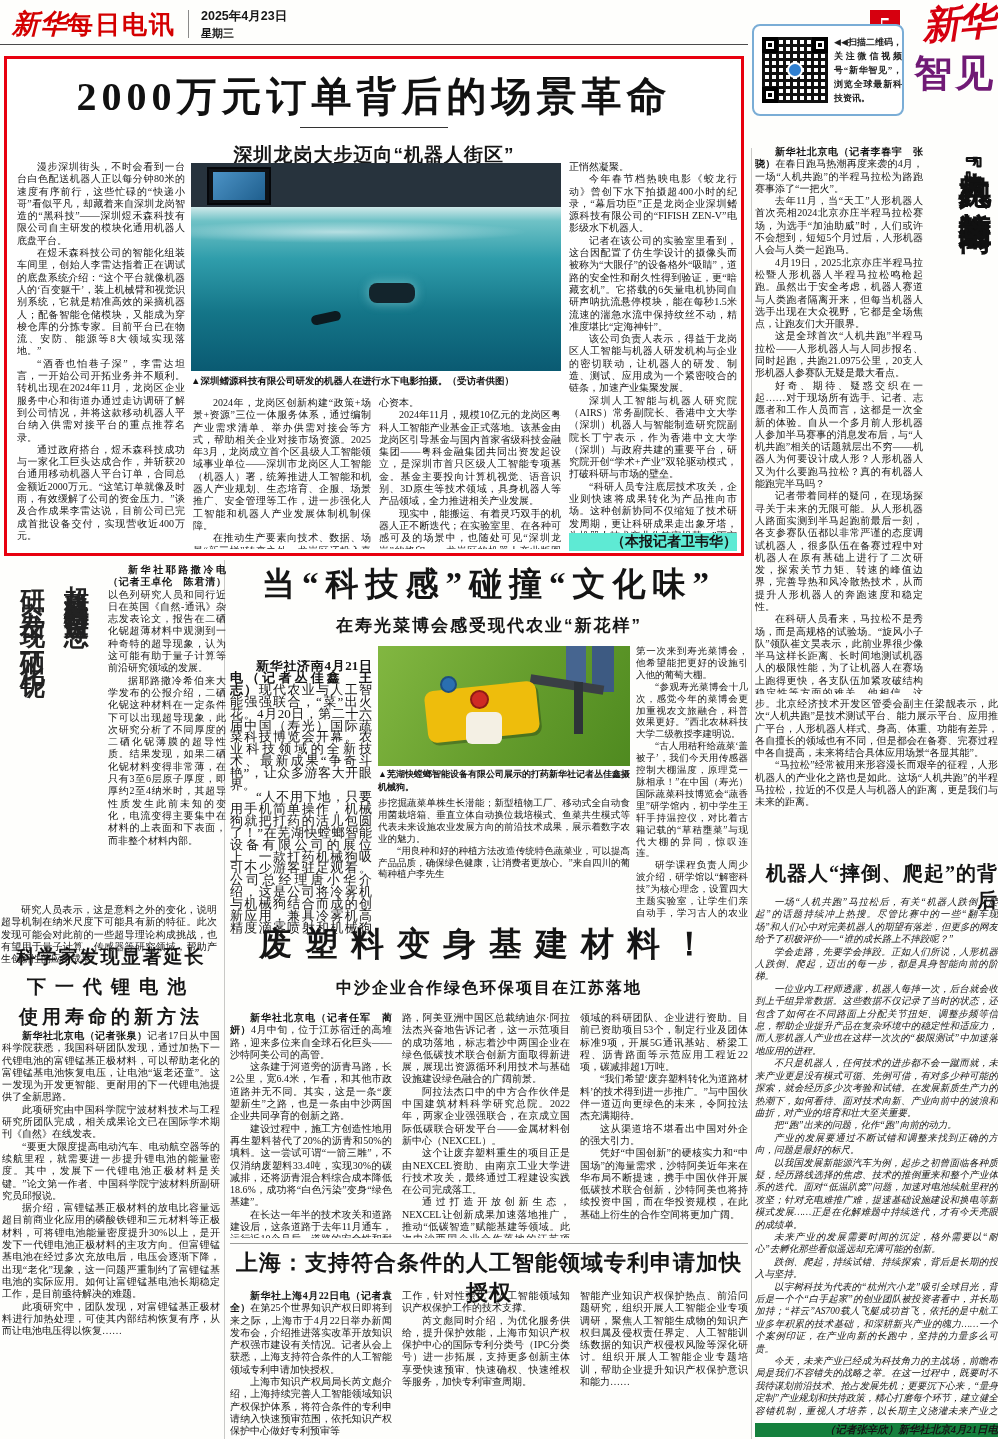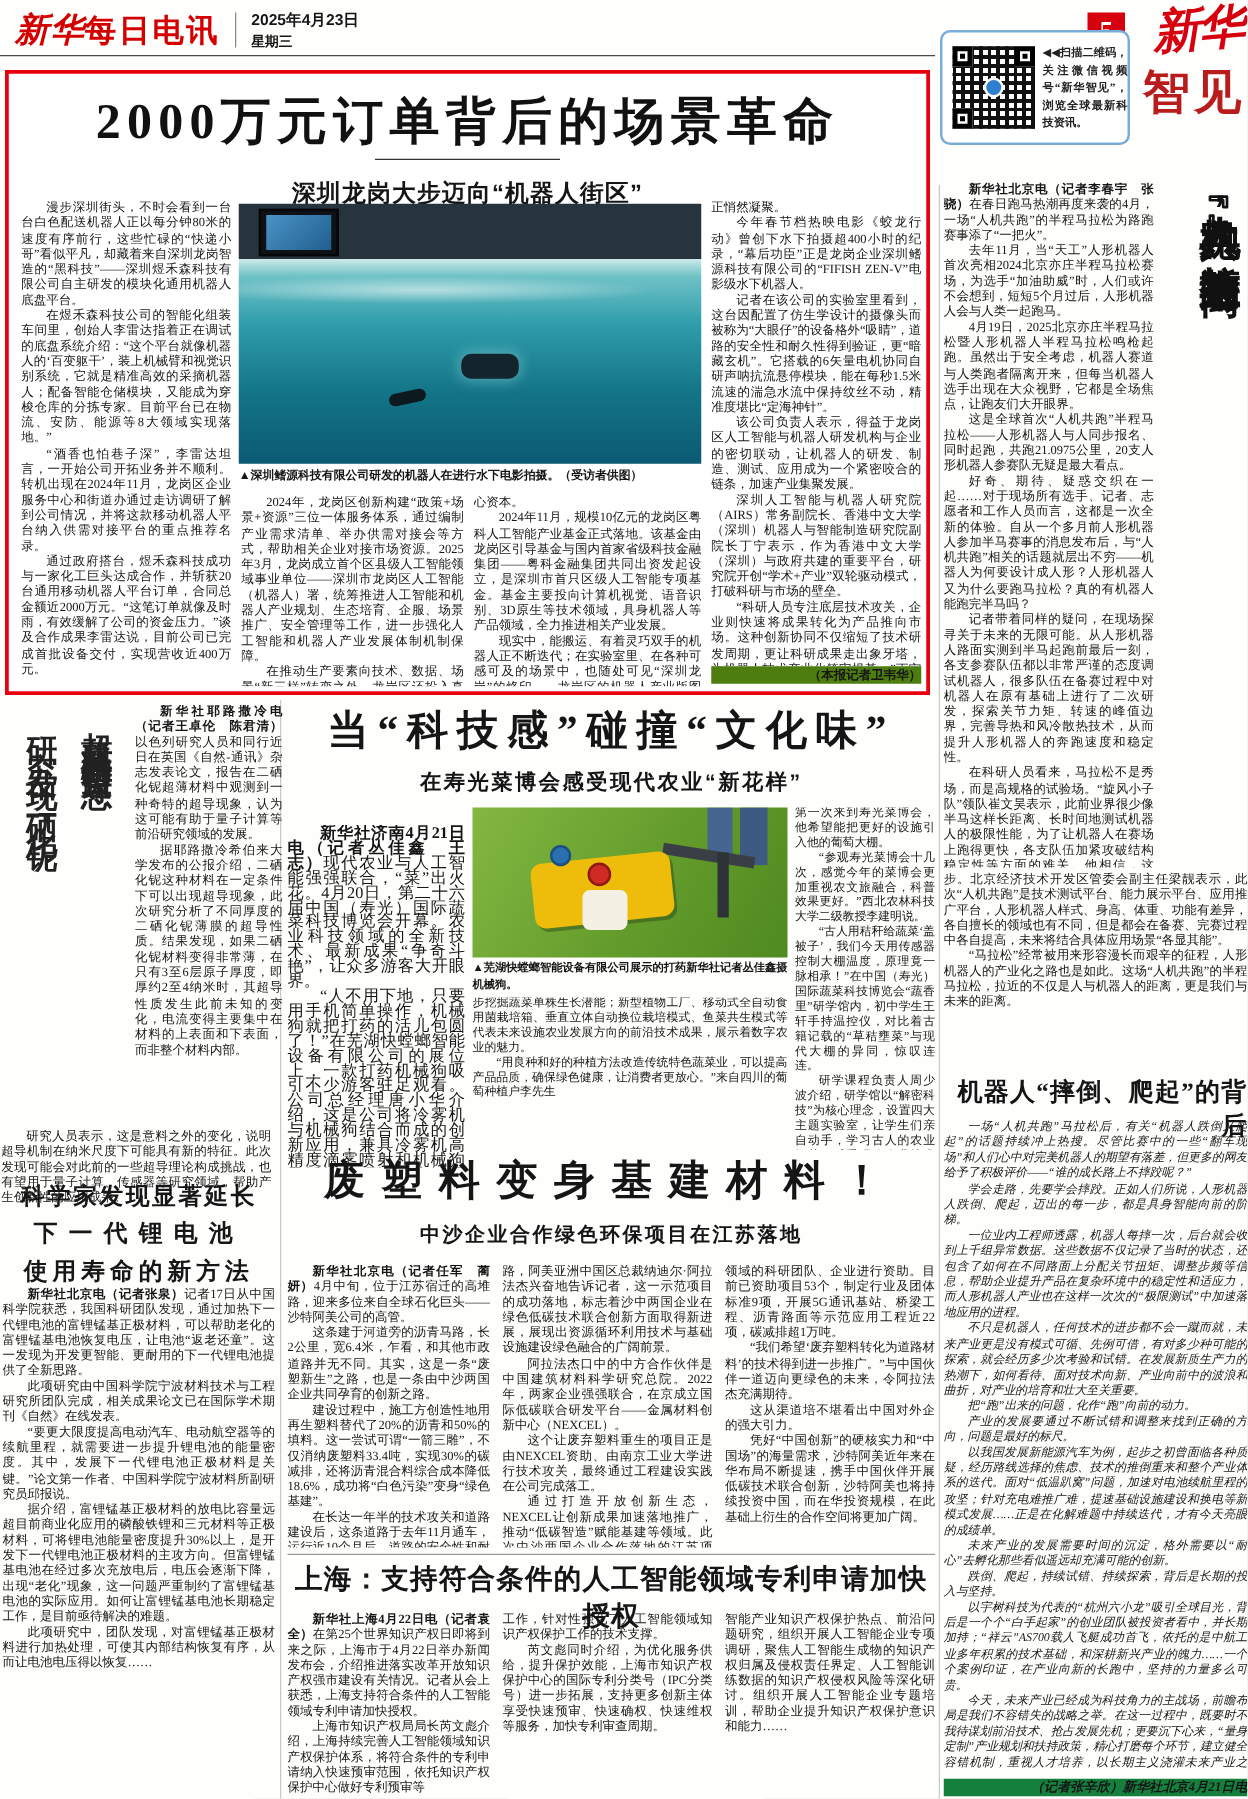--- a/index.html
+++ b/index.html
@@ -15,21 +15,21 @@
   .mh-logo .script { font-style:italic; font-weight:900; font-size:27px; letter-spacing:1px; }
   .mh-logo .rest { font-weight:900; font-size:25px; letter-spacing:2px; }
   .mh-div { width:1px; height:28px; background:#8a8a8a; margin:0 12px; }
   .mh-date { font-family:"Liberation Sans","DejaVu Sans",sans-serif; font-weight:bold; }
   .mh-date .d1 { font-size:12.5px; }
   .mh-date .d2 { font-size:11px; margin-top:1px; }
   .mh-rule { position:absolute; left:0; top:44px; width:748px; height:1px; background:#4a4a4a; }
   
   .banner { position:absolute; left:752px; top:4px; width:246px; height:140px; }
   .brand-xinhua { position:absolute; right:4px; top:-6px; font-size:38px; font-weight:900; font-style:italic; color:#d6000f; transform:rotate(-5deg); letter-spacing:-2px; }
-  .brand-zhijian { position:absolute; right:2px; top:44px; font-size:38px; font-weight:900; color:#b91c1c; letter-spacing:3px; }
+  .brand-zhijian { position:absolute; right:2px; top:44px; font-size:38px; font-weight:900; color:#701a75; letter-spacing:3px; }
   .pagenum { position:absolute; left:118px; top:6px; width:30px; height:30px; background:#d6000f; color:#fff; font-size:22px; font-weight:900; text-align:center; line-height:30px; }
   .qr-box { position:absolute; left:0; top:20px; width:152px; height:92px; border:2px solid #7aadd6; border-radius:8px; background:#fff; }
   .qr { position:absolute; left:8px; top:11px; width:66px; height:66px; background:#fff;
         background-image:repeating-linear-gradient(0deg,#111 0 3px,transparent 3px 7px),
                          repeating-linear-gradient(90deg,#111 0 3px,transparent 3px 7px); }
   .qr .eye { position:absolute; width:16px; height:16px; border:4px solid #000; background:#fff; }
   .qr .eye i { position:absolute; left:2px; top:2px; width:4px; height:4px; background:#000; display:block; }
   .qr .e1{left:0;top:0} .qr .e2{right:0;top:0} .qr .e3{left:0;bottom:0}
   .qr .logo-dot { position:absolute; left:25px; top:25px; width:16px; height:16px; border-radius:50%; background:#2f7fd0; border:2px solid #fff; }
   .qr-cap { position:absolute; left:80px; top:10px; width:68px; font-size:9px; font-weight:bold; line-height:1.55; color:#222; text-align:justify; }
@@ -45,21 +45,21 @@
   
   .leadbox { position:absolute; left:4px; top:56px; width:740px; height:500px; border:3px solid #e8000e; background:#fff; }
   .lead-h1 { position:absolute; left:0; top:10px; width:100%; text-align:center; font-size:40px; font-weight:900; letter-spacing:5px; color:#111; }
   .lead-sub { position:absolute; left:0; top:68px; width:100%; display:flex; align-items:center; justify-content:center; gap:14px;flex-direction:column; }
   .lead-sub .ln { width:148px; height:1px; background:#333; }
   .lead-sub .t { font-family:"Liberation Sans","DejaVu Sans",sans-serif; font-size:19px; font-weight:bold; letter-spacing:1px; }
   .l-col1 { left:10px; top:102px; width:168px; height:388px; }
   .l-col2 { left:186px; top:338px; width:178px; height:152px; }
   .l-col3 { left:372px; top:338px; width:182px; height:152px; }
   .l-col4 { left:562px; top:102px; width:168px; height:372px; }
-  .lead-byline { position:absolute; left:562px; top:474px; width:168px; font-size:10px; font-weight:bold; text-align:right; background:#4d7c0f; }
+  .lead-byline { position:absolute; left:562px; top:474px; width:168px; font-size:14px; font-weight:bold; text-align:right; background:#5eead4; }
   .photo-uw { position:absolute; left:184px; top:104px; width:370px; height:208px; overflow:hidden;
     background:linear-gradient(180deg,#27333d 0,#27333d 44px,#cfe9e9 44px,#6fc2c6 58px,#2f9dab 96px,#147588 150px,#0a5a72 208px); }
   .uw-monitor { position:absolute; left:16px; top:4px; width:64px; height:38px; background:#0e1216; border:2px solid #05070a; }
   .uw-screen { position:absolute; left:4px; top:3px; width:52px; height:28px; background:linear-gradient(135deg,#4c93c6,#1f5f8e); }
   .uw-rov { position:absolute; left:178px; top:120px; width:46px; height:20px; border-radius:8px; background:#13242c; box-shadow:0 0 10px 2px rgba(180,240,240,.35); }
   .uw-diver { position:absolute; left:120px; top:150px; width:30px; height:10px; border-radius:5px; background:#0c1a20; transform:rotate(-12deg); }
   .uw-glint { position:absolute; left:0; top:56px; width:100%; height:26px; background:radial-gradient(ellipse at 40% 50%, rgba(255,255,255,.55), transparent 60%); }
   .photo-cap { position:absolute; left:184px; top:316px; width:370px; font-size:9.5px; font-weight:bold; line-height:1.4; text-align:justify; }
   
   .selen { position:absolute; left:0; top:560px; width:222px; height:374px; }

